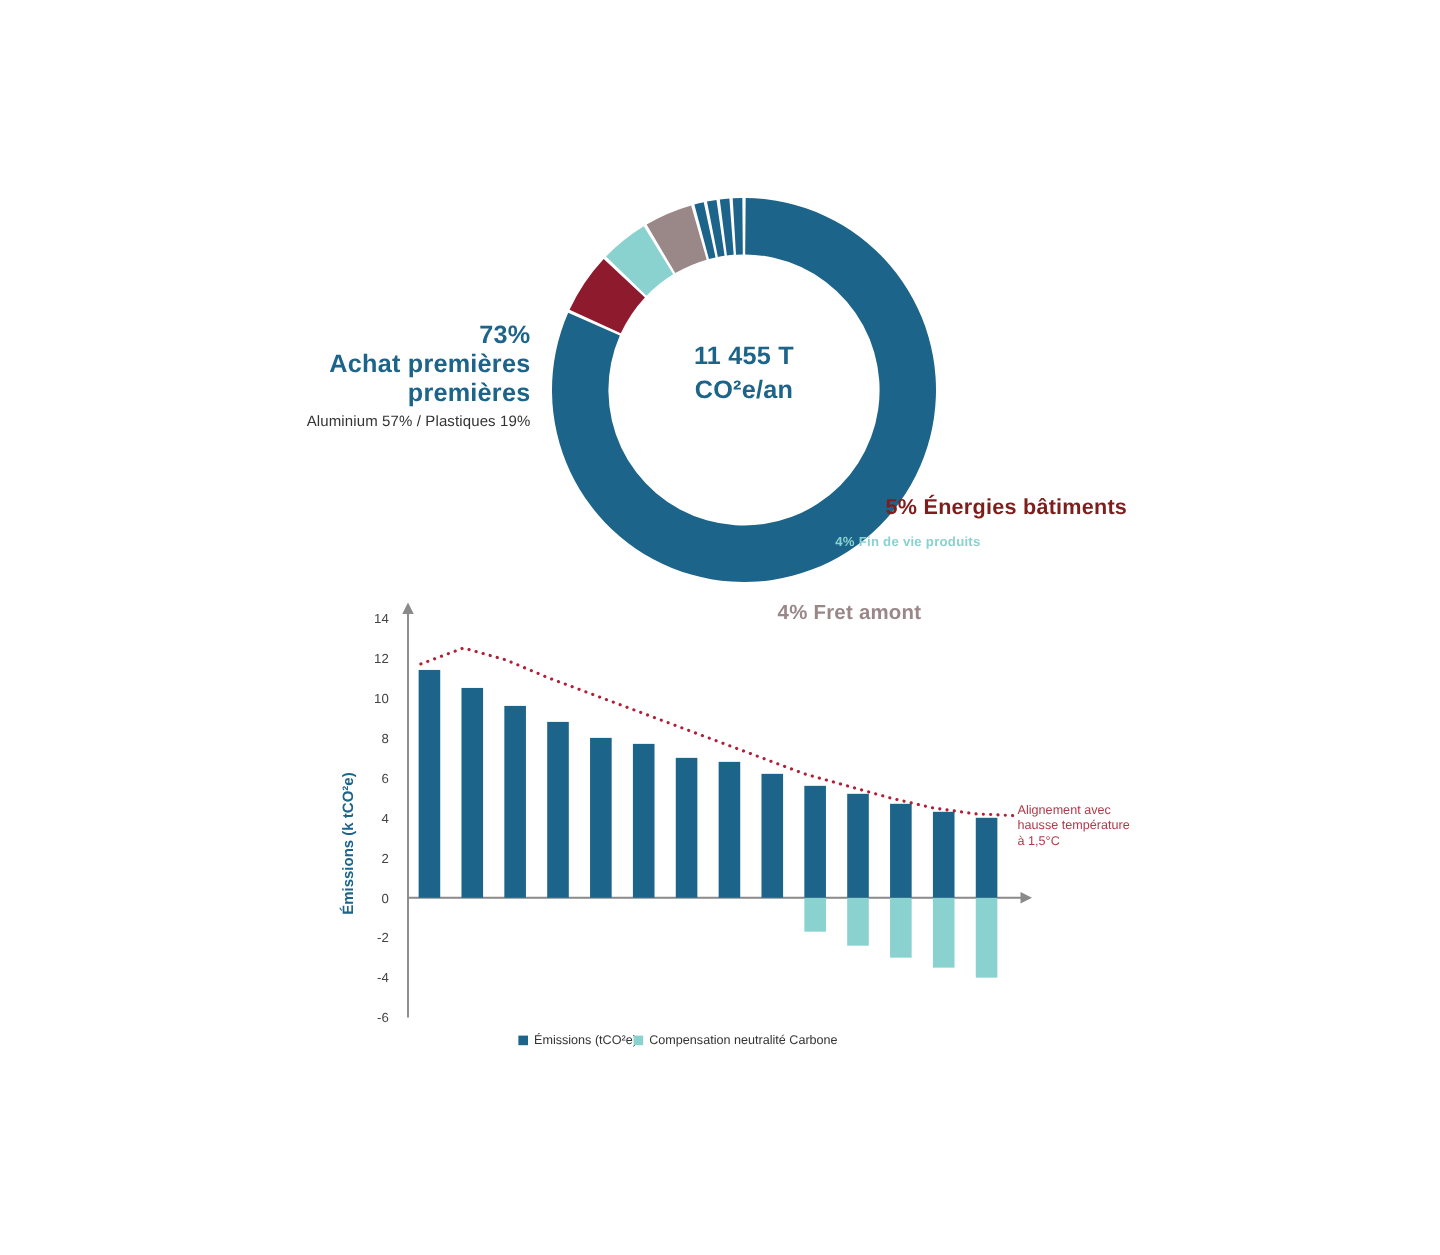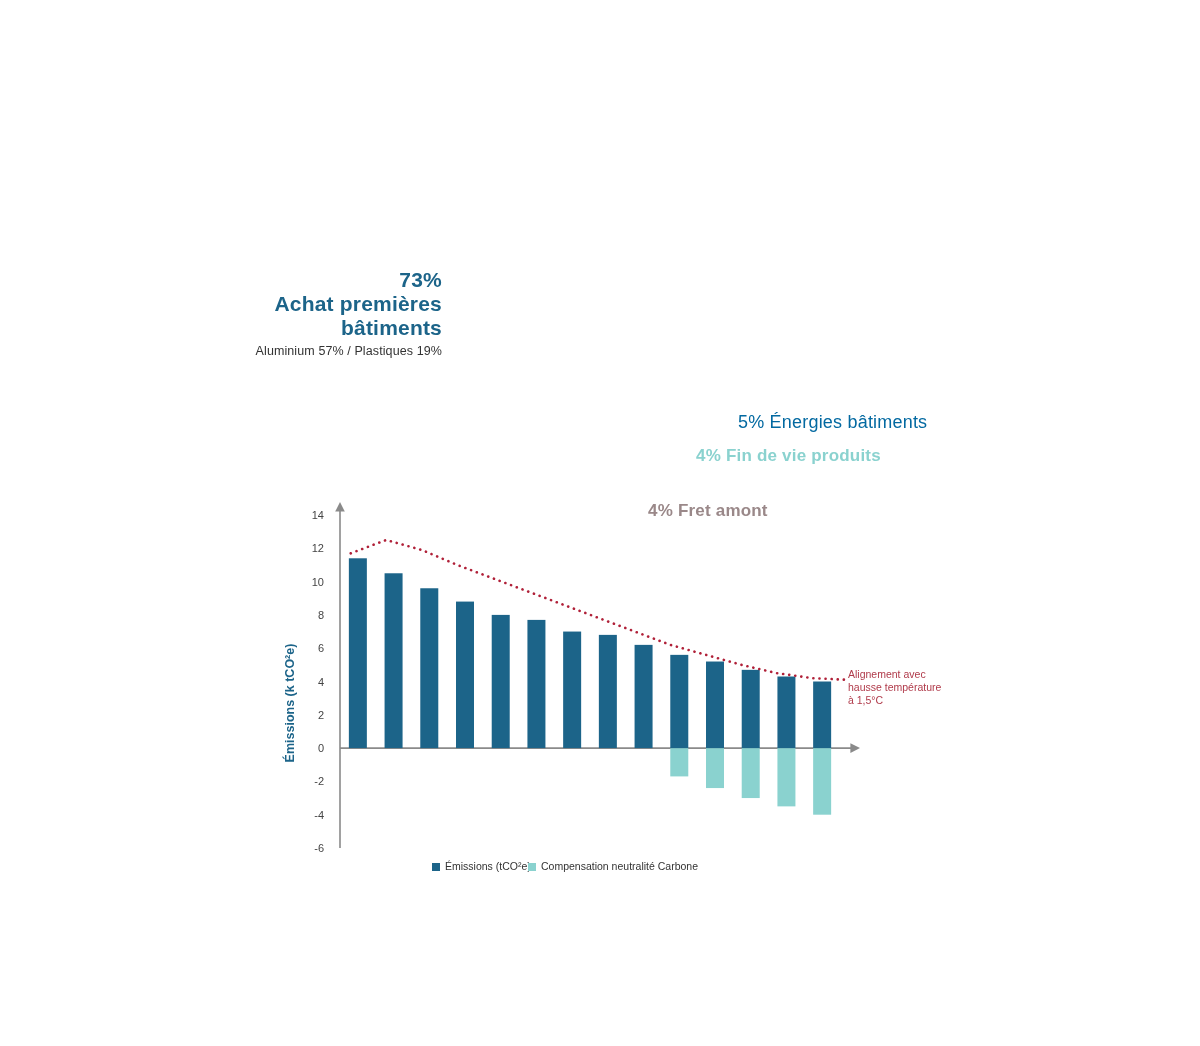--- a/index.html
+++ b/index.html
@@ -66,32 +66,32 @@
     line-height: 16px;
     color: #333333;
     margin-top: 3px;
     letter-spacing: 0.1px;
     text-align: right;
   }
 
   #label-energies {
     left: 738px;
     top: 412px;
-    color: #0369a1;
-    font-weight: normal;
+    color: #7f1d1d;
+    font-weight: bold;
     font-size: 18px;
     white-space: nowrap;
     letter-spacing: 0.2px;
   }
   #label-finvie {
     left: 696px;
     top: 446px;
     color: #8ad2cf;
     font-weight: bold;
-    font-size: 17px;
+    font-size: 11px;
     white-space: nowrap;
     letter-spacing: 0.2px;
   }
   #label-fret {
     left: 648px;
     top: 471px;
     color: #9a8889;
     font-weight: bold;
     font-size: 17px;
     white-space: nowrap;
@@ -130,25 +130,43 @@
     font-family: "Liberation Sans", sans-serif;
     font-size: 10.5px;
     fill: #333333;
   }
 </style>
 </head>
 <body>
 
 <div class="canvas">
 
+  <div id="donut-block">
+    <svg id="donut-svg" width="330" height="330" viewBox="0 0 330 330">
+      <g id="donut-segments">
+          <path d="M 166.39624567973982 5.006092309732594 A 160 160 0 1 1 18.48674438195917 100.70485299649265 L 61.52501321975866 119.59155242877293 A 113 113 0 1 0 165.98609851131624 52.00430269374864 Z" fill="#1c6489"></path>
+          <path d="M 19.631164097892793 98.15763657330612 A 160 160 0 0 1 48.07560262124949 55.781479145631906 L 82.42214435125744 87.86441964660254 A 113 113 0 0 0 62.33325964413679 117.79258082989745 Z" fill="#8e1a2e"></path>
+          <path d="M 49.99953678973563 53.757501549881425 A 160 160 0 0 1 81.47705000440635 28.530527867828397 L 106.01191656561198 68.61843530665381 A 113 113 0 0 0 83.7809228577508 86.43498546960376 Z" fill="#8ad2cf"></path>
+          <path d="M 83.87149164817532 27.093636359274853 A 160 160 0 0 1 120.94132076856872 11.185719829458463 L 133.88355779280164 56.36866462955504 A 113 113 0 0 0 107.70299097652384 67.60363067873787 Z" fill="#9a8889"></path>
+          <path d="M 123.63246045221325 10.440216512307757 A 160 160 0 0 1 131.4257987100978 8.562239188407176 L 141.28822033900656 54.51583142681257 A 113 113 0 0 0 135.78417519437562 55.842152911817365 Z" fill="#1c6489"></path>
+          <path d="M 134.16112760739696 8.000114810383565 A 160 160 0 0 1 142.063468031529 6.652548169352258 L 148.80107429726738 53.16711214460503 A 113 113 0 0 0 143.2200463727241 54.11883108483339 Z" fill="#1c6489"></path>
+          <path d="M 144.83050546410016 6.276367575063631 A 160 160 0 0 1 152.80579148760629 5.465360254406619 L 156.38784023812195 52.32866067967467 A 113 113 0 0 0 150.75529448402074 52.9014345998887 Z" fill="#1c6489"></path>
+          <path d="M 155.5919120982925 5.276839869623956 A 160 160 0 0 1 163.60375432026024 5.006092309732594 L 164.01390148868379 52.00430269374864 A 113 113 0 0 0 158.35553791941908 52.195518157921924 Z" fill="#1c6489"></path>
+        </g>
+    </svg>
+    <div class="donut-center">
+      <div>11 455 T</div>
+      <div>CO²e/an</div>
+    </div>
+  </div>
 
   <div class="lbl" id="label-matieres">
     <div class="pct-line">73%</div>
     <div class="pct-line">Achat premières</div>
-    <div class="pct-line">bâtiments</div>
+    <div class="pct-line">premières</div>
     <div class="sub-line">Aluminium 57% / Plastiques 19%</div>
   </div>
 
   <div class="lbl" id="label-energies">5% Énergies bâtiments</div>
   <div class="lbl" id="label-finvie">4% Fin de vie produits</div>
   <div class="lbl" id="label-fret">4% Fret amont</div>
 
   <div id="chart-block">
     <svg id="chart-svg" width="680" height="400" viewBox="0 0 680 400">
       <g id="y-ticks">

